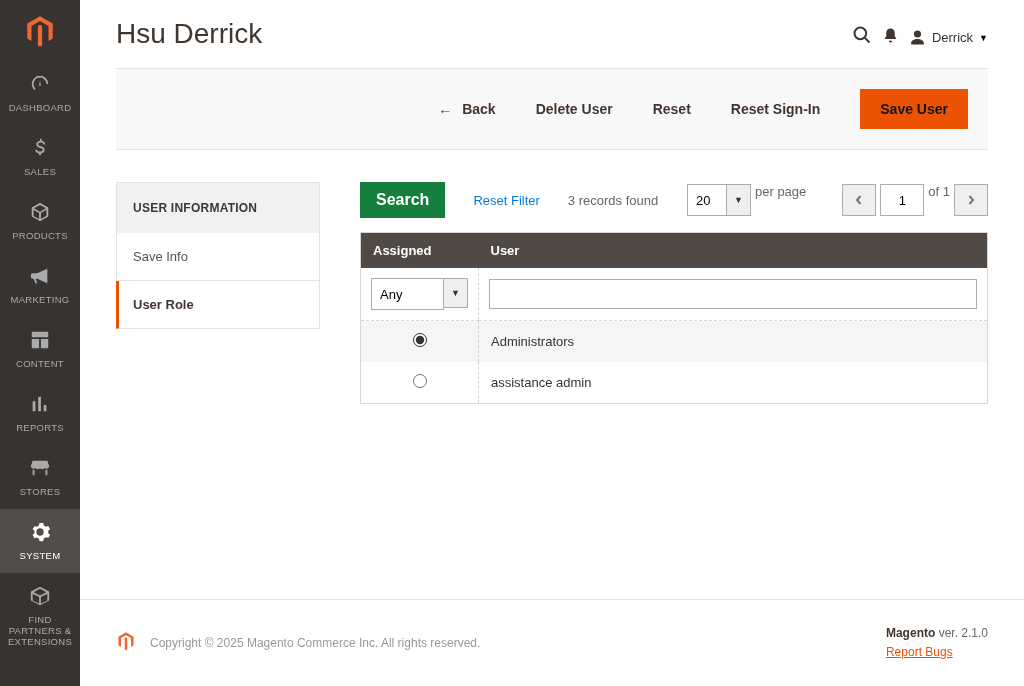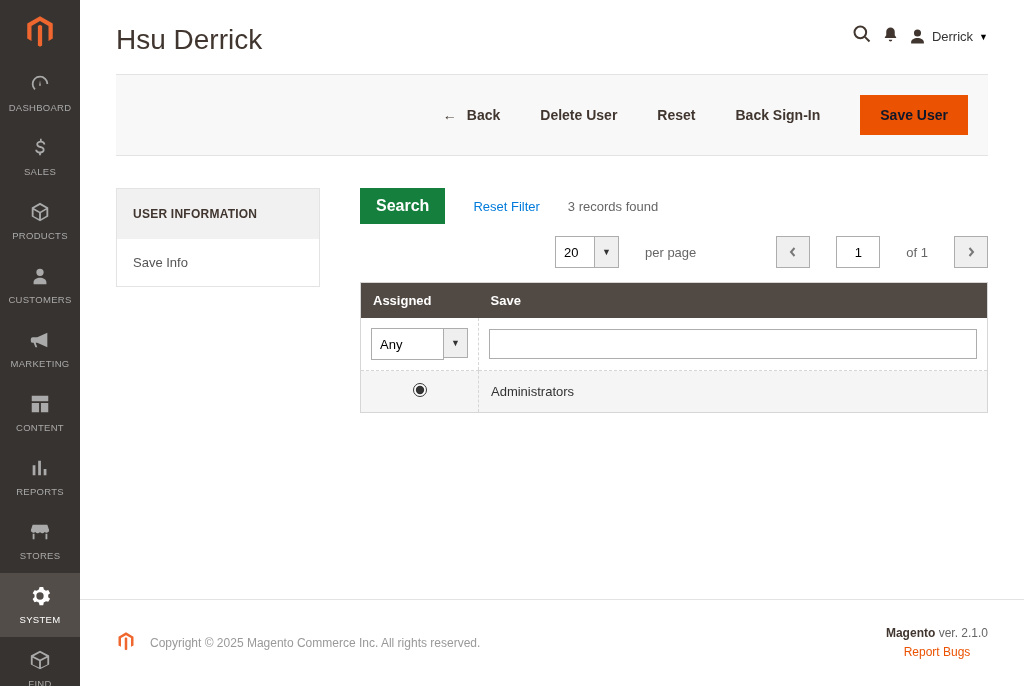--- a/index.html
+++ b/index.html
@@ -5,86 +5,83 @@
 *{box-sizing:border-box;margin:0;padding:0;font-family:'Helvetica Neue',Arial,sans-serif}
 body{background:#fff;color:#333;font-size:13px;width:1024px;height:686px;overflow:hidden;display:flex}
 .sidenav{width:80px;background:#373330;height:686px;display:flex;flex-direction:column;align-items:center;flex-shrink:0}
 .logo{padding:14px 0 10px;cursor:pointer}
 .logo svg{width:34px;height:34px}
 .nav-item{width:80px;text-align:center;padding:12px 2px;color:#aaa;font-size:9.5px;cursor:pointer;text-transform:uppercase;letter-spacing:.03em}
 .nav-item.active{background:#524d49;color:#fff}
 .nav-item .ico{display:block;margin:0 auto 4px;font-size:20px;line-height:1;color:#aaa}
 .nav-item.active .ico{color:#fff}
 .main{flex:1;display:flex;flex-direction:column;height:686px;min-width:0}
-.topbar{display:flex;align-items:flex-start;padding:24px 36px 18px}
+.topbar{display:flex;align-items:flex-end;padding:18px 36px 18px}
 .page-title{font-size:28px;color:#41362f;font-weight:300}
 .top-actions{margin-left:auto;display:flex;align-items:center;gap:10px}
 .ico-btn{font-size:19px;color:#41362f;cursor:pointer}
 .user-chip{display:flex;align-items:center;gap:6px;cursor:pointer;font-size:13px}
 .user-chip .arr{font-size:9px;color:#000}
 .toolbar{background:#f8f8f8;border-top:1px solid #e3e3e3;border-bottom:1px solid #e3e3e3;margin:0 36px;padding:20px;display:flex;justify-content:flex-end;gap:40px;align-items:center}
 .btn-link{background:none;border:none;font-size:14px;color:#41362f;font-weight:600;cursor:pointer}
 .btn-back{display:flex;align-items:center;gap:10px}
 .btn-primary{background:#eb5202;color:#0f172a;border:none;padding:12px 20px;font-size:14px;font-weight:600;cursor:pointer}
 .content{display:flex;padding:32px 36px;gap:40px;flex:1}
 .side-panel{width:204px;flex-shrink:0}
 .panel-hdr{background:#f1f1f1;padding:18px 16px;font-weight:700;font-size:12px;color:#41362f;border:1px solid #e3e3e3;border-bottom:none;letter-spacing:.02em}
 .tab{background:#fff;border:1px solid #e3e3e3;border-top:none;padding:16px;font-size:13px;color:#555;cursor:pointer}
 .tab.active{border-left:3px solid #eb5202;color:#41362f;font-weight:600;padding-left:14px}
 .grid-area{flex:1;min-width:0}
 .grid-ctrl{display:flex;align-items:center;margin-bottom:14px;flex-wrap:wrap;gap:12px 28px}
 .btn-search{background:#15803d;color:#fff;border:none;padding:9px 16px;font-size:16px;font-weight:600;cursor:pointer}
 .lnk{color:#007bdb;cursor:pointer;font-size:13px}
 .muted{color:#666;font-size:13px}
-.pager{margin-left:auto;display:flex;align-items:center;gap:26px}
+.pager{margin-left:auto;display:flex;align-items:flex-start;gap:4px}
 .sel, .num-input{border:1px solid #adadad;height:32px;padding:0 8px;font-size:13px}
 .sel{width:40px;appearance:none;cursor:pointer}
 .sel-wrap{position:relative;display:flex}
 .sel-btn{width:24px;height:32px;border:1px solid #adadad;border-left:none;background:#efefef;color:#333;display:flex;align-items:center;justify-content:center;cursor:pointer;font-size:9px}
 .num-input{width:44px;text-align:center}
 .pg-btn{width:34px;height:32px;border:1px solid #adadad;background:#efefef;color:#666;display:flex;align-items:center;justify-content:center;cursor:pointer}
 table{width:100%;border-collapse:collapse;border:1px solid #d6d6d6}
 thead th{background:#514943;color:#fff;text-align:left;padding:10px 12px;font-size:13px;font-weight:600}
 th.col-assigned{width:76px}
 .filter-row td{border-bottom:1px dashed #d6d6d6;padding:10px;background:#fff}
 .filter-inp{width:100%;border:1px solid #adadad;height:30px;padding:0 8px;font-size:13px}
 .assign-sel{width:73px}
 tbody tr:nth-child(even){background:#f5f5f5}
 tbody td{padding:12px;font-size:13px;color:#333;border-left:1px dashed #d6d6d6}
 tbody td:first-child{border-left:none;text-align:center}
 input[type=radio]{width:14px;height:14px;cursor:pointer;accent-color:#333}
 .footer{border-top:1px solid #e3e3e3;padding:24px 36px;display:flex;align-items:center;gap:14px;font-size:12px;color:#999}
 .footer .m-logo svg{width:20px;height:20px}
-.footer-r{margin-left:auto;text-align:center;line-height:1.6}
+.footer-r{margin-left:auto;text-align:left;line-height:1.6}
 .footer-r .v{color:#666}
 .footer-r strong{color:#41362f}
-.footer-r a{color:#eb5202;cursor:pointer}
+.footer-r a{color:#eb5202;text-decoration:underline;cursor:pointer}
 </style>
 </head>
 <body>
 
 <nav class="sidenav">
   <div class="logo">
     <svg viewBox="0 0 32 32" fill="#ef672f">
         <path d="M16 2 4 9v14l4 2.3V11.3L16 6.6l8 4.7v14l4-2.3V9L16 2zm-2 27.7 2 1.2 2-1.2V11.3l-2-1.2-2 1.2v18.4z"></path>
       </svg>
   </div>
   <div id="nav-slot">
       <div class="nav-item"><span class="ico"><svg width="22" height="22" viewBox="0 0 24 24" fill="currentColor">
             <path d="M12 3a9 9 0 0 0-9 9 9 9 0 0 0 2.8 6.5l1.4-1.4A7 7 0 1 1 19 12h2a9 9 0 0 0-9-9zm0 5-1 6h2l-1-6z"></path>
           </svg></span>Dashboard</div>
       <div class="nav-item"><span class="ico"><svg width="22" height="22" viewBox="0 0 24 24" fill="currentColor">
             <path d="M12 2v2.1c-2.3.3-4 1.8-4 3.9 0 2.3 1.9 3.4 4.3 4 2 .5 2.7 1 2.7 2 0 1-.9 1.9-3 1.9-1.9 0-3-.8-3.1-2H6.8c.1 2.3 1.8 3.8 4.2 4.1V20h2v-2c2.4-.3 4-1.8 4-4 0-2.6-2.2-3.5-4.5-4.1-1.9-.5-2.5-1-2.5-1.9 0-1 1-1.9 2.9-1.9 1.7 0 2.6.8 2.8 2h2.1c-.2-2.2-1.7-3.7-4-4V2h-2z"></path>
           </svg></span>Sales</div>
       <div class="nav-item"><span class="ico"><svg width="22" height="22" viewBox="0 0 24 24" fill="currentColor">
             <path d="M12 2 3 7v10l9 5 9-5V7l-9-5zm0 2.3L18.5 8 12 11.7 5.5 8 12 4.3zM5 9.7l6 3.4v6.6l-6-3.4V9.7zm8 10V13l6-3.4v6.6l-6 3.4z"></path>
           </svg></span>Products</div>
-      <div class="nav-item"><span class="ico"><svg width="22" height="22" viewBox="0 0 24 24" fill="currentColor">
-            <path d="M12 12a4 4 0 1 0 0-8 4 4 0 0 0 0 8zm0 2c-3.5 0-7 1.8-7 5v2h14v-2c0-3.2-3.5-5-7-5z"></path>
-          </svg></span>Customers</div>
       <div class="nav-item"><span class="ico"><svg width="22" height="22" viewBox="0 0 24 24" fill="currentColor">
             <path d="M20 4 9 9H4a2 2 0 0 0-2 2v2a2 2 0 0 0 2 2h1l2 5h2l-1.7-5H9l11 5V4z"></path>
           </svg></span>Marketing</div>
       <div class="nav-item"><span class="ico"><svg width="22" height="22" viewBox="0 0 24 24" fill="currentColor">
             <path d="M3 3h18v6H3V3zm0 8h8v10H3V11zm10 0h8v10h-8V11z"></path>
           </svg></span>Content</div>
       <div class="nav-item"><span class="ico"><svg width="22" height="22" viewBox="0 0 24 24" fill="currentColor">
             <path d="M4 20V9h3v11H4zm6 0V4h3v16h-3zm6 0v-7h3v7h-3z"></path>
           </svg></span>Reports</div>
       <div class="nav-item"><span class="ico"><svg width="22" height="22" viewBox="0 0 24 24" fill="currentColor">
@@ -124,29 +121,30 @@
     </div>
   </div>
 
   <div class="toolbar">
     <button class="btn-link btn-back">
       <span>←</span>
       <span>Back</span>
     </button>
     <button class="btn-link">Delete User</button>
     <button class="btn-link">Reset</button>
-    <button class="btn-link">Back Sign-In</button>
+    <button class="btn-link">Reset Sign-In</button>
     <button class="btn-primary">Save User</button>
   </div>
 
   <div class="content">
     <aside class="side-panel">
       <div class="panel-hdr">USER INFORMATION</div>
       <div id="tabs-slot">
           <div class="tab">Save Info</div>
+          <div class="tab active">User Role</div>
         </div>
     </aside>
 
     <section class="grid-area">
       <div class="grid-ctrl">
         <button class="btn-search">Search</button>
         <span class="lnk">Reset Filter</span>
         <span class="muted">3 records found</span>
         <div class="pager">
           <div class="sel-wrap">
@@ -167,37 +165,41 @@
                 <path d="M3.5 1 7 5l-3.5 4"></path>
               </svg>
           </span>
         </div>
       </div>
 
       <table>
         <thead>
           <tr>
             <th class="col-assigned">Assigned</th>
-            <th>Save</th>
+            <th>User</th>
           </tr>
         </thead>
         <tbody id="grid-body">
           <tr class="filter-row">
             <td>
               <div class="sel-wrap">
                 <input class="sel assign-sel" value="Any" style="">
                 <span class="sel-btn" style="height:30px">▼</span>
               </div>
             </td>
             <td><input class="filter-inp" value="" style=""></td>
           </tr>
         <tr>
               <td><input type="radio" name="role" checked="" style=""></td>
               <td>Administrators</td>
             </tr>
+            <tr>
+              <td><input type="radio" name="role" style=""></td>
+              <td>assistance admin</td>
+            </tr>
           </tbody>
       </table>
     </section>
   </div>
 
   <footer class="footer">
     <span class="m-logo">
       <svg viewBox="0 0 32 32" fill="#ef672f">
           <path d="M16 2 4 9v14l4 2.3V11.3L16 6.6l8 4.7v14l4-2.3V9L16 2zm-2 27.7 2 1.2 2-1.2V11.3l-2-1.2-2 1.2v18.4z"></path>
         </svg>

